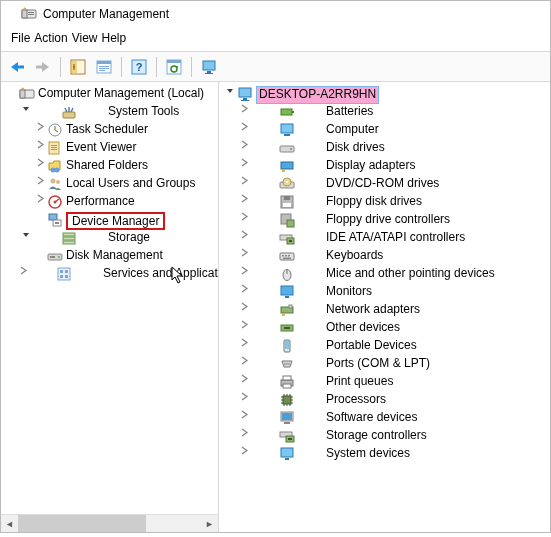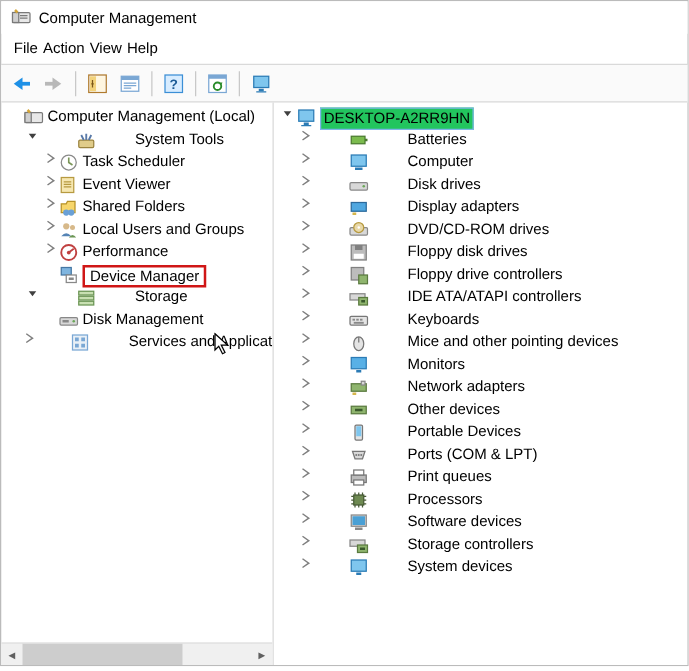--- a/index.html
+++ b/index.html
@@ -9,21 +9,21 @@
     font-size: 12px;
     background: #fff;
     color: #000;
     width: 551px;
     user-select: none;
   }
   .window { border: 1px solid #bbb; width: 551px; }
   .titlebar {
     display: flex;
     align-items: center;
-    padding: 4px 8px;
+    padding: 4px 20px;
     height: 26px;
     background: #fff;
   }
   .titlebar .title-icon {
     width: 16px; height: 16px;
     display: flex; align-items: center; justify-content: center;
     margin-right: 6px;
   }
   .titlebar .title-text { font-size: 12px; }
   .menubar {
@@ -88,21 +88,21 @@
   .caret.none { visibility: hidden; }
   .node-icon {
     width: 16px; height: 16px;
     display: inline-flex;
     align-items: center;
     justify-content: center;
     margin-right: 3px;
   }
   .label { white-space: nowrap; }
   .label.selected {
-    background: #22c55e;
+    background: #f9a8d4;
     border: 1px solid #7eb6ea;
     padding: 0 2px;
   }
   .label.highlighted {
     border: 2px solid #d01616;
     padding: 0 4px;
   }
   .indent-0 { padding-left: 4px; }
   .indent-1 { padding-left: 18px; gap: 28px; }
   .indent-2 { padding-left: 32px; }

